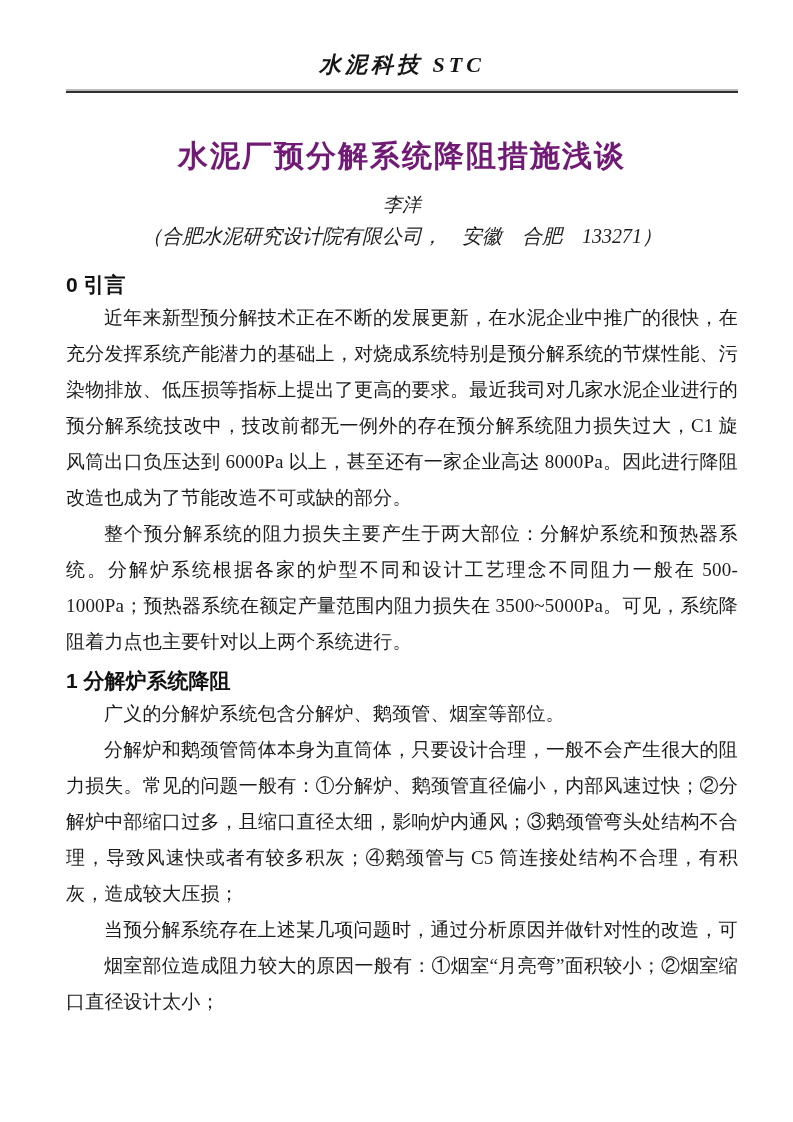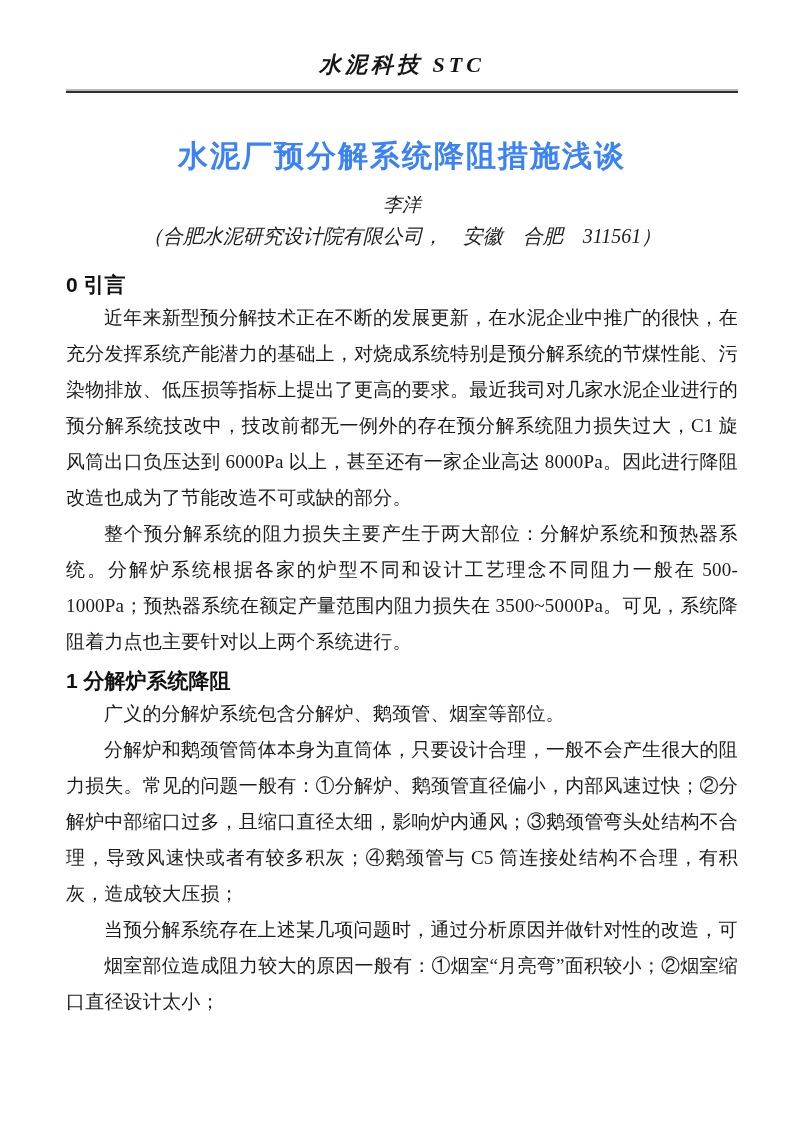--- a/index.html
+++ b/index.html
@@ -34,21 +34,21 @@
 
   
   .article-title {
     margin: 43px 0 0 0;
     font-family: "Liberation Sans", "DejaVu Sans", sans-serif;
     font-weight: 700;
     font-size: 30px;
     line-height: 40px;
     text-align: center;
     letter-spacing: 2px;
-    color: #3b82f6;
+    color: #701a75;
   }
   .author {
     margin-top: 16px;
     text-align: center;
     font-size: 19px;
     line-height: 26px;
     font-style: italic;
   }
   .affiliation {
     margin-top: 4px;
@@ -104,21 +104,21 @@
 <div class="page">
 
   <div class="journal-name">水泥科技 STC</div>
 
   <div class="header-rule"></div>
 
   <h1 class="article-title">水泥厂预分解系统降阻措施浅谈</h1>
 
   <div class="author">李洋</div>
 
-  <div class="affiliation">（合肥水泥研究设计院有限公司，　安徽　合肥　311561）</div>
+  <div class="affiliation">（合肥水泥研究设计院有限公司，　安徽　合肥　133271）</div>
 
   <div>
 
     <h2 class="section-heading">0 引言</h2>
     <p class="body-paragraph">近年来新型预分解技术正在不断的发展更新，在水泥企业中推广的很快，在充分发挥系统产能潜力的基础上，对烧成系统特别是预分解系统的节煤性能、污染物排放、低压损等指标上提出了更高的要求。最近我司对几家水泥企业进行的预分解系统技改中，技改前都无一例外的存在预分解系统阻力损失过大，C1 旋风筒出口负压达到 6000Pa 以上，甚至还有一家企业高达 8000Pa。因此进行降阻改造也成为了节能改造不可或缺的部分。</p>
     <p class="body-paragraph">整个预分解系统的阻力损失主要产生于两大部位：分解炉系统和预热器系统。分解炉系统根据各家的炉型不同和设计工艺理念不同阻力一般在 500-1000Pa；预热器系统在额定产量范围内阻力损失在 3500~5000Pa。可见，系统降阻着力点也主要针对以上两个系统进行。</p>
 
     <h2 class="section-heading tight">1 分解炉系统降阻</h2>
     <p class="body-paragraph">广义的分解炉系统包含分解炉、鹅颈管、烟室等部位。</p>
     <p class="body-paragraph">分解炉和鹅颈管筒体本身为直筒体，只要设计合理，一般不会产生很大的阻力损失。常见的问题一般有：①分解炉、鹅颈管直径偏小，内部风速过快；②分解炉中部缩口过多，且缩口直径太细，影响炉内通风；③鹅颈管弯头处结构不合理，导致风速快或者有较多积灰；④鹅颈管与 C5 筒连接处结构不合理，有积灰，造成较大压损；</p>

